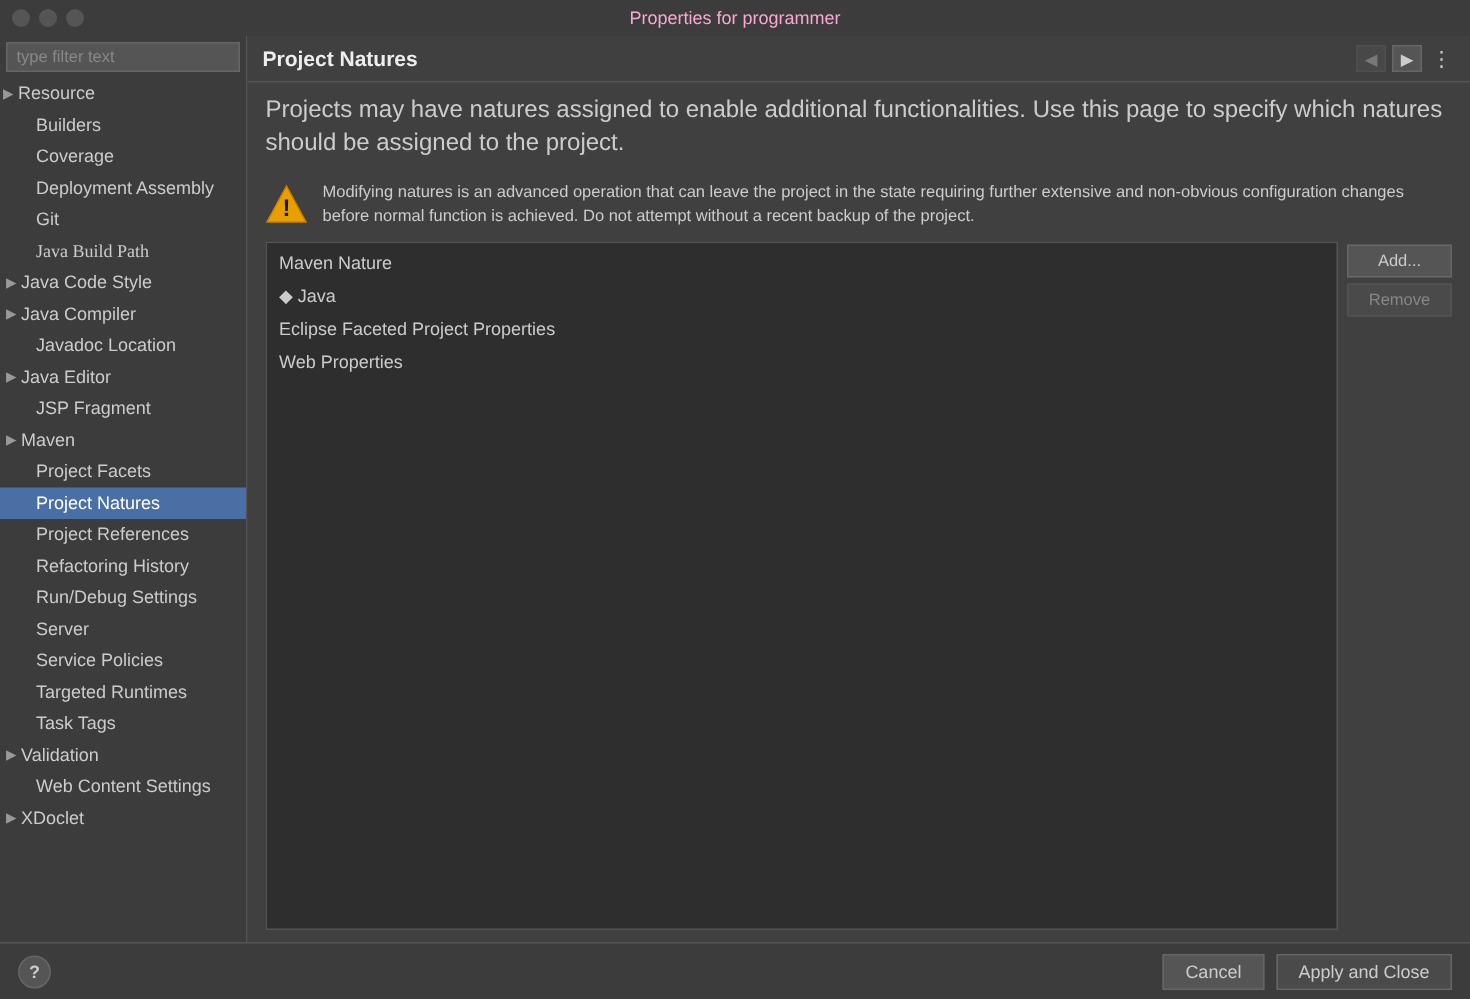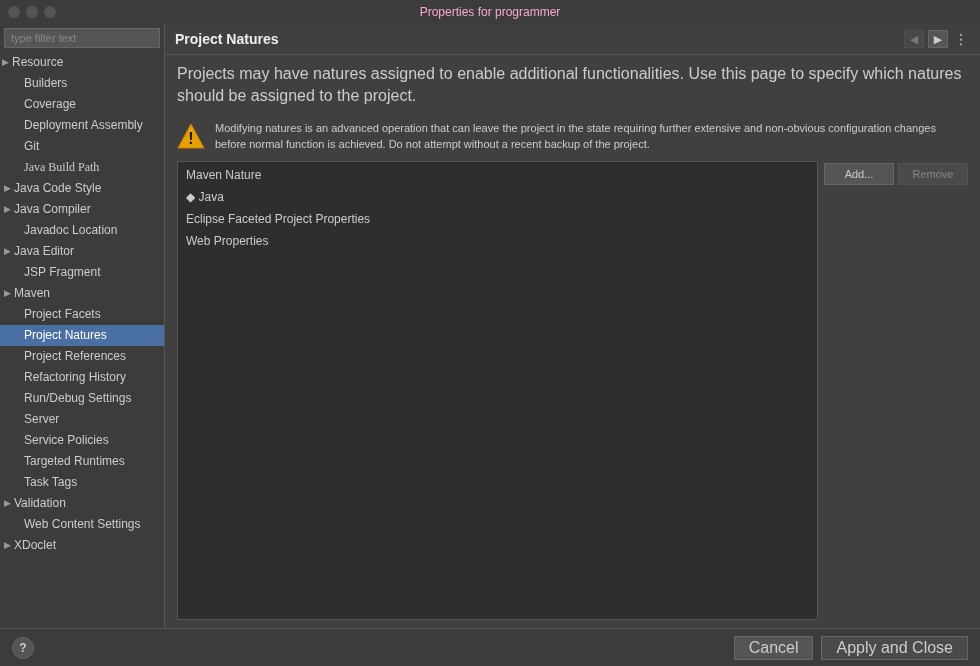--- a/index.html
+++ b/index.html
@@ -202,21 +202,21 @@
     .natures-list::-webkit-scrollbar-thumb { background: #555; }
     .nature-item {
       padding: 2px 8px;
       font-size: 12px;
       color: #ccc;
       cursor: pointer;
       line-height: 18px;
     }
     .natures-buttons {
       display: flex;
-      flex-direction: row;
+      flex-direction: column;
       gap: 4px;
       padding-top: 2px;
     }
     .nature-btn {
       width: 70px;
       height: 22px;
       background: #555;
       border: 1px solid #666;
       color: #ccc;
       cursor: pointer;
@@ -256,21 +256,21 @@
       display: flex;
       gap: 8px;
     }
     .action-btn {
       height: 24px;
       padding: 0 14px;
       background: #555;
       border: 1px solid #666;
       color: #ccc;
       cursor: pointer;
-      font-size: 16px;
+      font-size: 12px;
     }
     .action-btn.primary { background: #4a4a4a; }
   </style>
 </head>
 <body>
 
 <div class="title-bar">
   <div class="title-bar-buttons">
     <div class="traffic-light tl-close"></div>
     <div class="traffic-light tl-min"></div>

